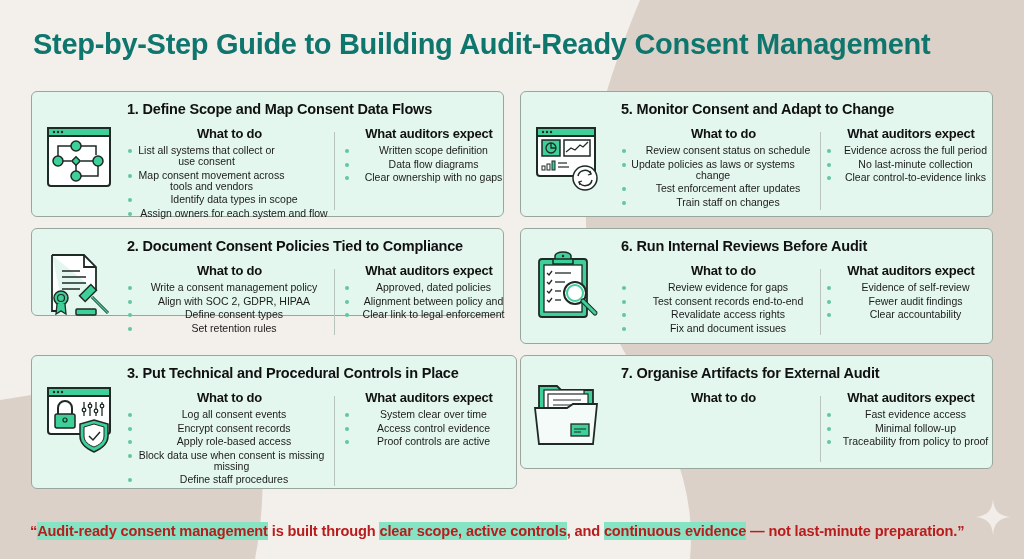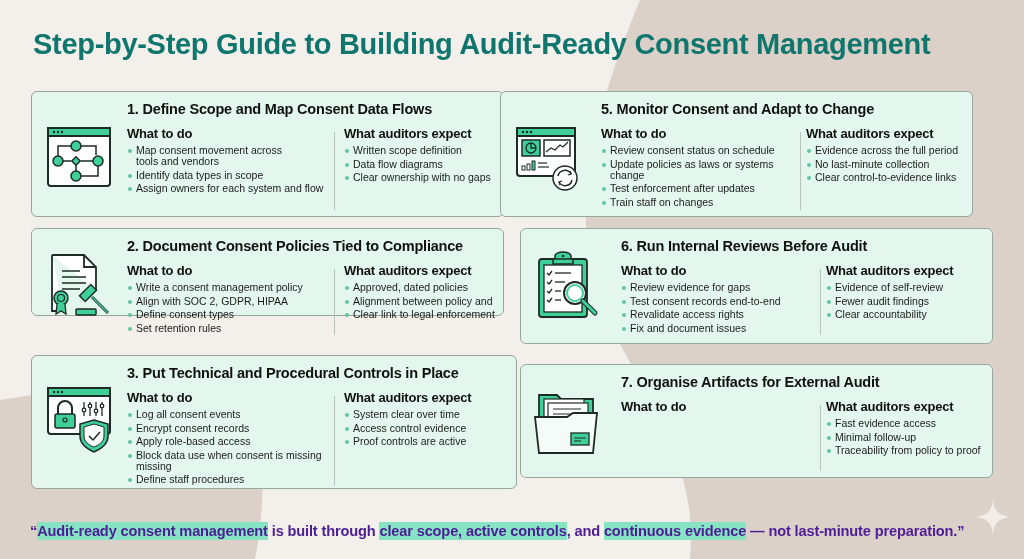--- a/index.html
+++ b/index.html
@@ -14,21 +14,21 @@
     position: absolute; left: 0; top: 0; width: 1024px; height: 559px;
     z-index: 0;
   }
   .title {
     position: absolute; left: 33px; top: 28px; width: 960px;
     font-size: 29px; font-weight: 700; letter-spacing: -0.3px;
     color: #0f766e; z-index: 2; white-space: nowrap;
   }
   .card {
     position: absolute; background: #e3f7ee;
-    border: 1px solid #98a79e; border-radius: 6px; z-index: 2;
+    border: 1px solid #98a79e; border-radius: 6px; z-index: 2; text-align: center;
   }
   .card .icon { position: absolute; left: 12px; width: 70px; height: 70px; }
   .card .heading {
     position: absolute; left: 95px; top: 9px; font-size: 14.5px; font-weight: 700;
     color: #111; white-space: nowrap; letter-spacing: -0.2px;
   }
   .card .col {
     position: absolute; top: 34px;
   }
   .card .col-todo { left: 95px; width: 205px; }
@@ -41,21 +41,21 @@
   .col li {
     font-size: 10.5px; line-height: 11px; margin-bottom: 2.5px; position: relative;
     padding-left: 9px; color: #1b1b1b;
   }
   .col li::before {
     content: ""; position: absolute; left: 1px; top: 4px; width: 4px; height: 4px;
     border-radius: 50%; background: #62c79e;
   }
   .quote {
     position: absolute; left: 30px; top: 523px; font-size: 14.6px; font-weight: 700;
-    color: #4c1d95; z-index: 2; white-space: nowrap; letter-spacing: -0.15px;
+    color: #b91c1c; z-index: 2; white-space: nowrap; letter-spacing: -0.15px;
   }
   .hl { background: #86e3c3; padding: 1px 0; }
   .sparkle { position: absolute; left: 975px; top: 499px; z-index: 2; }
 </style>
 </head>
 <body>
 
 <svg class="bg-shape-right" viewBox="0 0 1024 559" width="1024" height="559">
   <path d="M640 0 C 590 120, 570 220, 600 300 C 630 380, 700 450, 690 559 L1024 559 L1024 0 Z" fill="#dcd1c8"></path>
   <path d="M0 400 L 250 360 C 260 420, 270 480, 255 559 L0 559 Z" fill="#dcd1c8"></path>
@@ -74,20 +74,21 @@
     <circle cx="14" cy="37" r="5" fill="#3fcf98" stroke="#1e2a26" stroke-width="1.5"></circle>
     <circle cx="54" cy="37" r="5" fill="#3fcf98" stroke="#1e2a26" stroke-width="1.5"></circle>
     <circle cx="32" cy="52" r="5" fill="#3fcf98" stroke="#1e2a26" stroke-width="1.5"></circle>
     <rect x="29" y="34" width="6" height="6" transform="rotate(45 32 37)" fill="#3fcf98" stroke="#1e2a26" stroke-width="1.5"></rect>
     <path d="M14 32 V22 H27 M37 22 H52 V31 M19 37 H27 M49 37 H37 M32 41 V47 M37 52 H54 V42" fill="none" stroke="#1e2a26" stroke-width="1.5"></path>
   </svg>
   <div class="heading">1. Define Scope and Map Consent Data Flows</div>
   <div class="col col-todo">
     <h4>What to do</h4>
     <ul>
+      <li style="width:150px">List all systems that collect or use consent</li>
       <li style="width:160px">Map consent movement across tools and vendors</li>
       <li>Identify data types in scope</li>
       <li>Assign owners for each system and flow</li>
     </ul>
   </div>
   <div class="divider" style="height:78px;"></div>
   <div class="col col-exp">
     <h4>What auditors expect</h4>
     <ul>
       <li>Written scope definition</li>
@@ -173,21 +174,21 @@
   <div class="col col-exp">
     <h4>What auditors expect</h4>
     <ul>
       <li>System clear over time</li>
       <li>Access control evidence</li>
       <li>Proof controls are active</li>
     </ul>
   </div>
 </div>
 
-<div class="card" style="left:500px; top:91px; width:473px; height:126px;">
+<div class="card" style="left:520px; top:91px; width:473px; height:126px;">
   <svg class="icon" style="top:32px;" viewBox="0 0 70 70">
     <rect x="4" y="4" width="58" height="48" rx="3" fill="#fff" stroke="#1e2a26" stroke-width="2"></rect>
     <rect x="4" y="4" width="58" height="8" fill="#3fcf98" stroke="#1e2a26" stroke-width="2"></rect>
     <circle cx="10" cy="8" r="1.2" fill="#1e2a26"></circle>
       <circle cx="14" cy="8" r="1.2" fill="#1e2a26"></circle>
       <circle cx="18" cy="8" r="1.2" fill="#1e2a26"></circle>
     <rect x="9" y="16" width="18" height="16" fill="#3fcf98" stroke="#1e2a26" stroke-width="1.5"></rect>
     <circle cx="18" cy="24" r="5" fill="none" stroke="#1e2a26" stroke-width="1.3"></circle>
     <path d="M18 19 V24 H23" fill="none" stroke="#1e2a26" stroke-width="1.3"></path>
     <rect x="31" y="16" width="26" height="16" fill="#fff" stroke="#1e2a26" stroke-width="1.5"></rect>
@@ -257,21 +258,21 @@
   <div class="col col-exp" style="left:305px">
     <h4>What auditors expect</h4>
     <ul>
       <li>Evidence of self-review</li>
       <li>Fewer audit findings</li>
       <li>Clear accountability</li>
     </ul>
   </div>
 </div>
 
-<div class="card" style="left:520px; top:355px; width:473px; height:114px;margin-top:9px;">
+<div class="card" style="left:520px; top:355px; width:473px; height:114px;">
   <svg class="icon" style="top:22px;" viewBox="0 0 70 70">
     <path d="M6 8 H24 L28 12 H60 V44 H6 Z" fill="#3fcf98" stroke="#1e2a26" stroke-width="1.8"></path>
     <rect x="11" y="12" width="40" height="34" fill="#fff" stroke="#1e2a26" stroke-width="1.2"></rect>
     <rect x="15" y="16" width="40" height="30" fill="#fff" stroke="#1e2a26" stroke-width="1.2"></rect>
     <line x1="20" y1="22" x2="48" y2="22" stroke="#1e2a26" stroke-width="1"></line>
     <line x1="20" y1="27" x2="48" y2="27" stroke="#1e2a26" stroke-width="1"></line>
     <path d="M2 30 H34 L40 26 H64 L60 66 H6 Z" fill="#f4fbf8" stroke="#1e2a26" stroke-width="1.8"></path>
     <rect x="38" y="46" width="18" height="12" fill="#3fcf98" stroke="#1e2a26" stroke-width="1.3"></rect>
     <line x1="41" y1="51" x2="53" y2="51" stroke="#1e2a26" stroke-width="1"></line>
     <line x1="41" y1="54" x2="48" y2="54" stroke="#1e2a26" stroke-width="1"></line>

